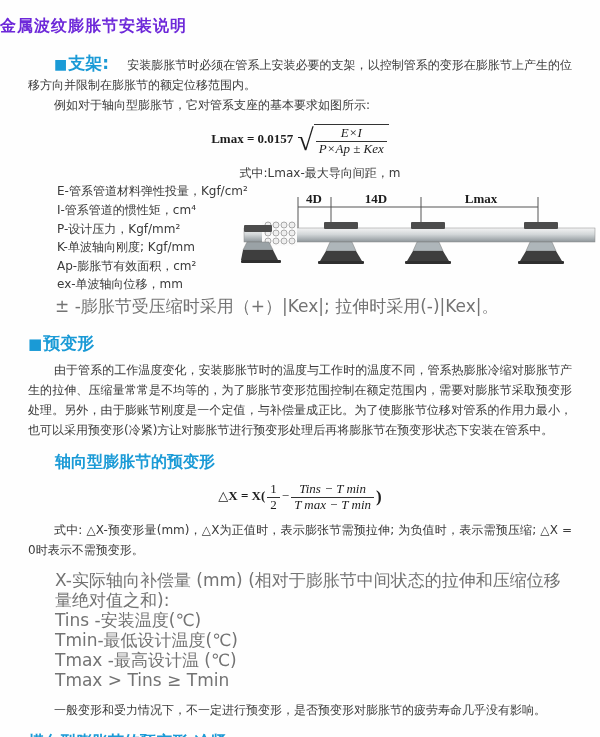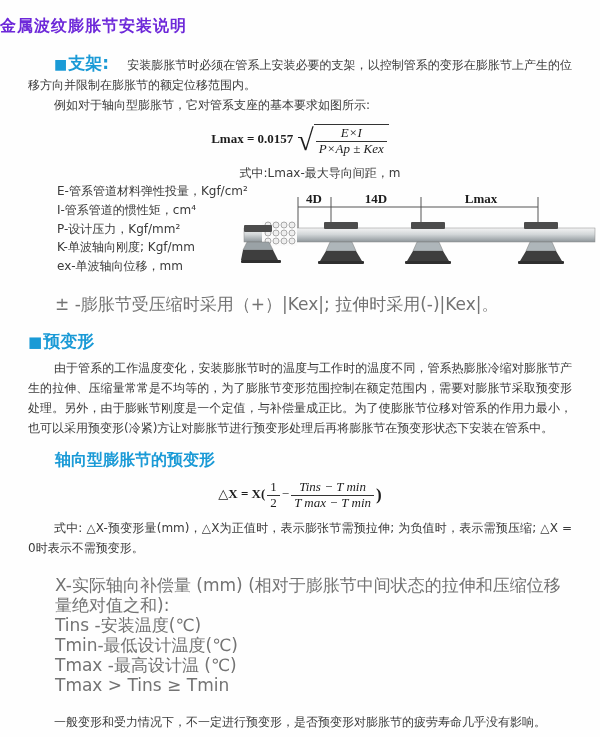--- a/index.html
+++ b/index.html
@@ -41,21 +41,21 @@
 
   
   .def-row { position:relative; margin-top:4px; min-height:128px; }
   .def-list { list-style:none; margin:0; padding:0 0 0 40px; font-size:12px; line-height:18.6px; color:#3a3a3a; }
   .def-list li { padding-left:17px; white-space:nowrap; }
   .def-list li.first { padding-left:0;text-align:center; }
   .diagram { position:absolute; top:28px; right:3px; width:356px; height:76px; }
 
   .lines { font-size:17px; line-height:20px; margin:2px 28px 0; color:#737373; }
   .lines div { padding-left:27px; }
-  .gap-top { margin-top:17px; }
+  .gap-top { margin-top:10px; }
 </style>
 </head>
 <body>
 
 <div class="page">
 
   <h1 class="title">金属波纹膨胀节安装说明</h1>
 
   <p class="para indent">
     <span class="sq">■</span><span class="sec-name-inline">支架:</span><span>安装膨胀节时必须在管系上安装必要的支架，以控制管系的变形在膨胀节上产生的位移方向并限制在膨胀节的额定位移范围内。</span>
@@ -67,20 +67,21 @@
     <span class="f-bold">Lmax = 0.0157</span><span class="sqrt-wrap"><span class="radical">√</span><span class="vinculum"><span class="frac f-it"><span class="num">E×I</span><span class="den">P×Ap ± Kex</span></span></span></span>
   </div>
 
   <div class="def-row">
     <ul class="def-list">
       <li class="first">式中:Lmax-最大导向间距，m</li>
       <li>E-管系管道材料弹性投量，Kgf/cm²</li>
       <li>I-管系管道的惯性矩，cm⁴</li>
       <li>P-设计压力，Kgf/mm²</li>
       <li>K-单波轴向刚度; Kgf/mm</li>
+      <li>Ap-膨胀节有效面积，cm²</li>
       <li>ex-单波轴向位移，mm</li>
     </ul>
 
     <svg class="diagram" viewBox="0 0 356 76" xmlns="http://www.w3.org/2000/svg">
       <defs>
         <linearGradient id="pipeG" x1="0" y1="0" x2="0" y2="1">
           <stop offset="0" stop-color="#f4f4f4"></stop>
           <stop offset="0.45" stop-color="#d3d7d9"></stop>
           <stop offset="1" stop-color="#8e969a"></stop>
         </linearGradient>

